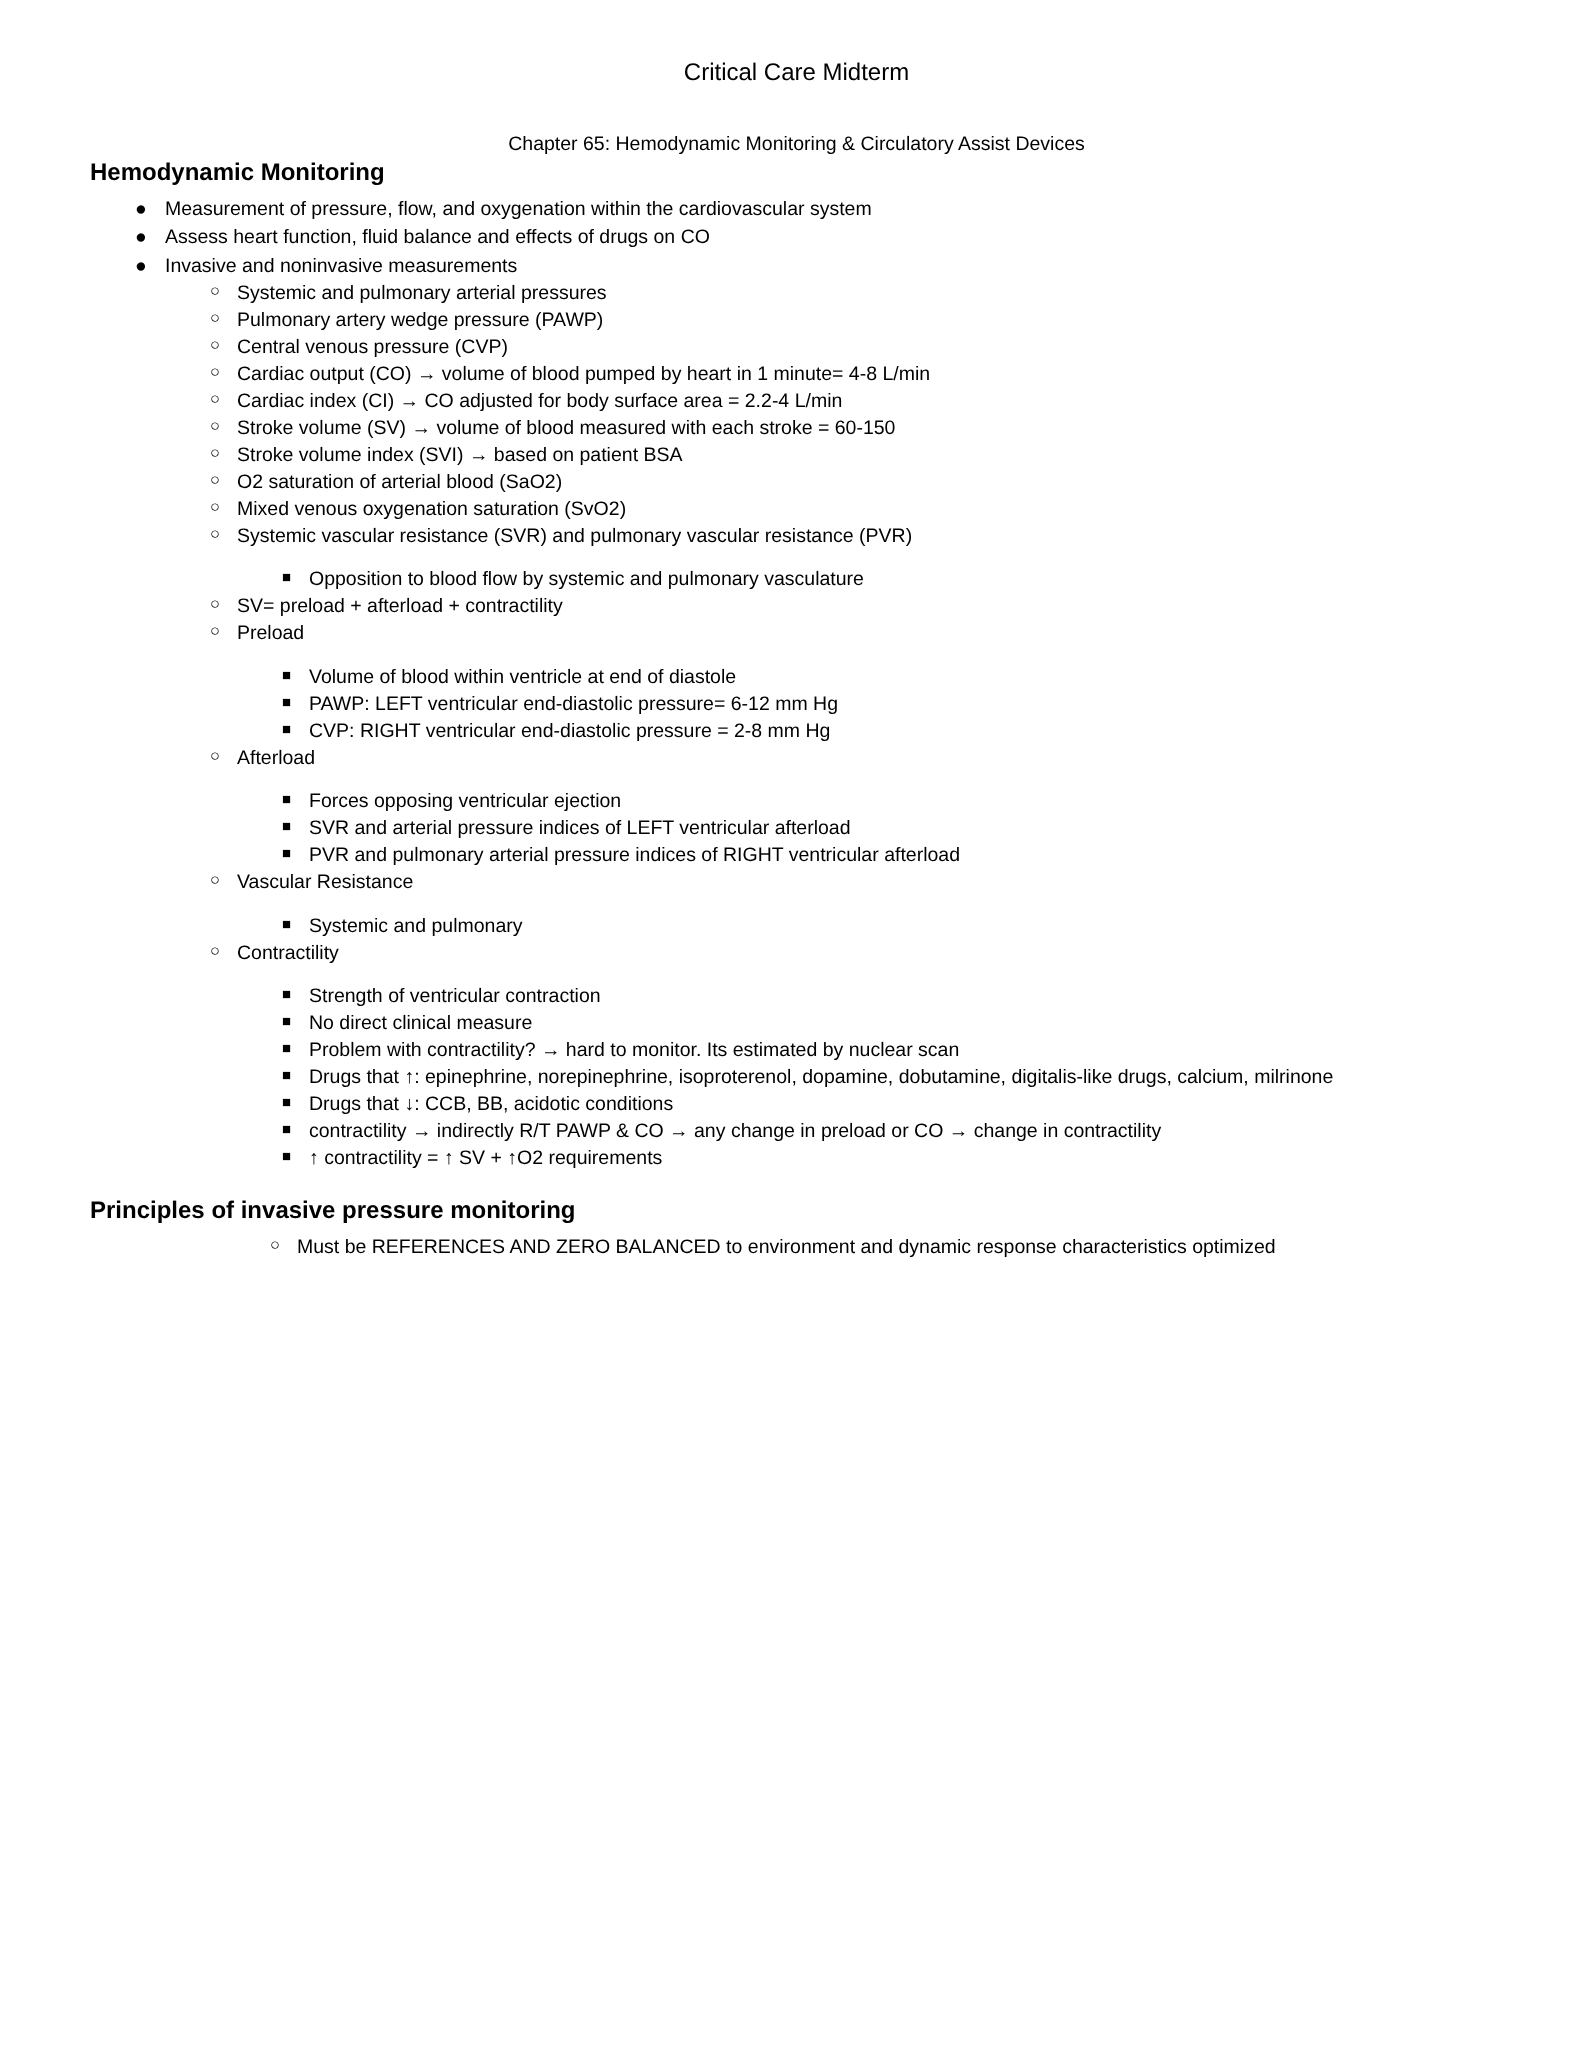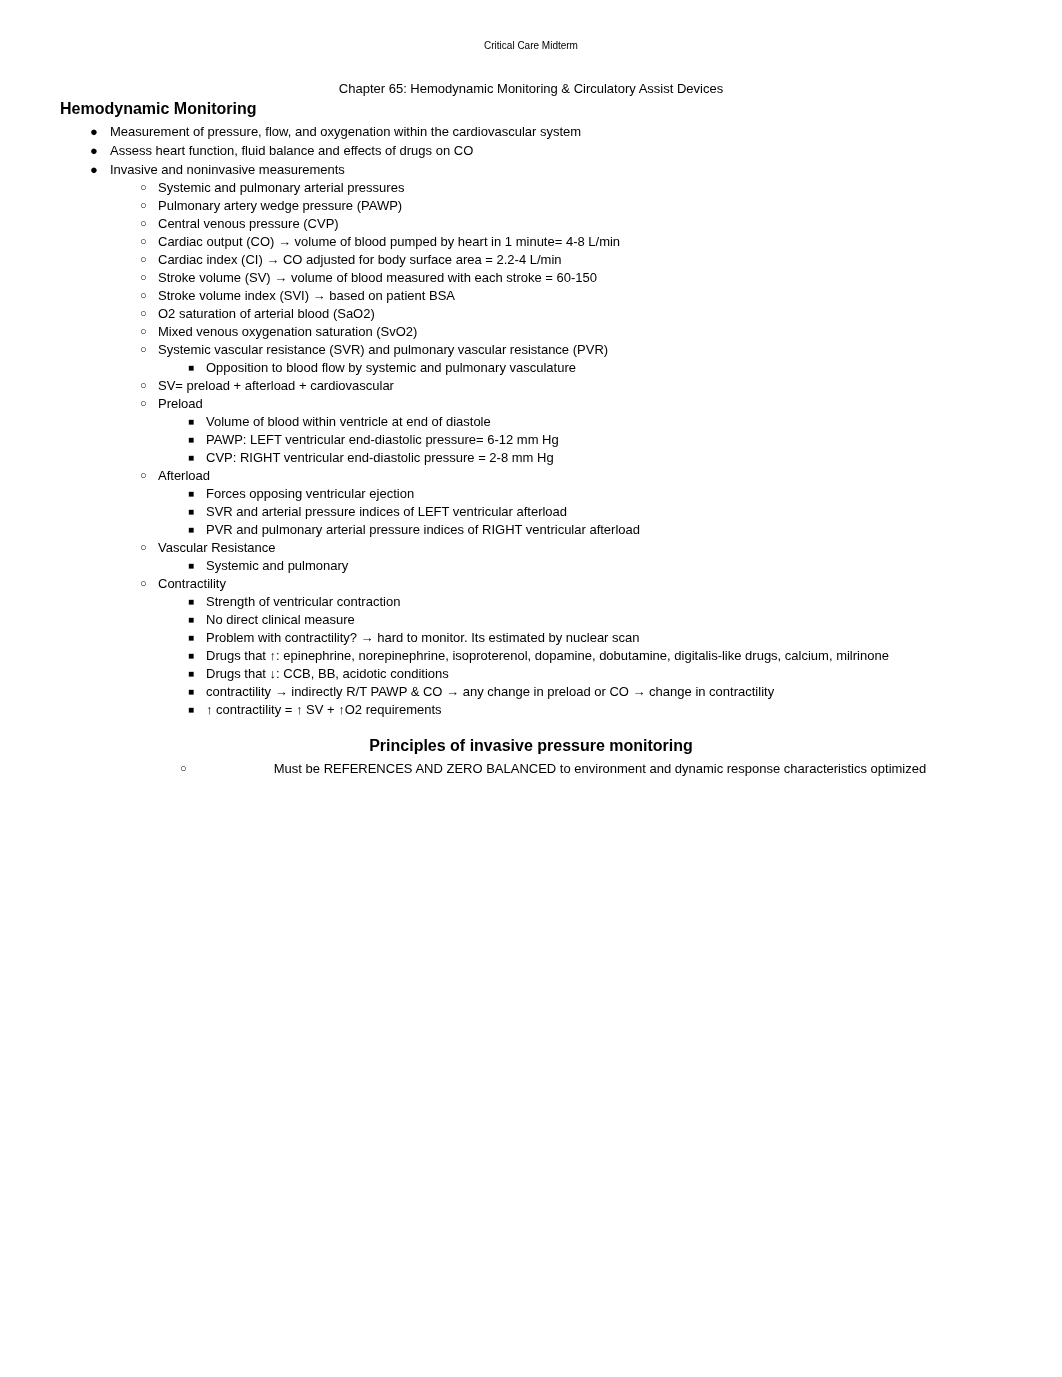--- a/index.html
+++ b/index.html
@@ -13,21 +13,21 @@
       font-size: 13px;
       color: #000;
       background: #fff;
       width: 1062px;
       min-height: 1377px;
       padding: 40px 60px;
     }
 
     .page-title {
       text-align: center;
-      font-size: 10px;
+      font-size: 16px;
       font-weight: normal;
       margin-bottom: 30px;
     }
 
     .chapter-title {
       text-align: center;
       font-size: 13px;
       font-weight: normal;
       margin-bottom: 4px;
     }
@@ -74,41 +74,40 @@
       position: absolute;
       left: 0;
       top: 0;
       font-size: 11px;
       line-height: 1.4;
     }
 
     ul.level3 {
       list-style: none;
       padding-left: 30px;
-      margin-top: 3px;
+      margin-top: 14px;
     }
 
     ul.level3 > li {
       position: relative;
       margin-bottom: 3px;
       padding-left: 18px;
     }
 
     ul.level3 > li::before {
       content: "■";
       position: absolute;
       left: 0;
       top: 0;
       font-size: 10px;
       line-height: 1.5;
     }
 
     .principles-section {
       margin-top: 20px;
-      text-align: center;
     }
   </style>
 </head>
 <body>
 
 <div class="page-title">
   <span>Critical Care Midterm</span>
 </div>
 
 <div class="chapter-title">
@@ -159,21 +158,21 @@
       </li>
       <li>
         <span>Systemic vascular resistance (SVR) and pulmonary vascular resistance (PVR)</span>
         <ul class="level3">
           <li>
             <span>Opposition to blood flow by systemic and pulmonary vasculature</span>
           </li>
         </ul>
       </li>
       <li>
-        <span>SV= preload + afterload + cardiovascular</span>
+        <span>SV= preload + afterload + contractility</span>
       </li>
       <li>
         <span>Preload</span>
         <ul class="level3">
           <li>
             <span>Volume of blood within ventricle at end of diastole</span>
           </li>
           <li>
             <span>PAWP: LEFT ventricular end-diastolic pressure= 6-12 mm Hg</span>
           </li>

